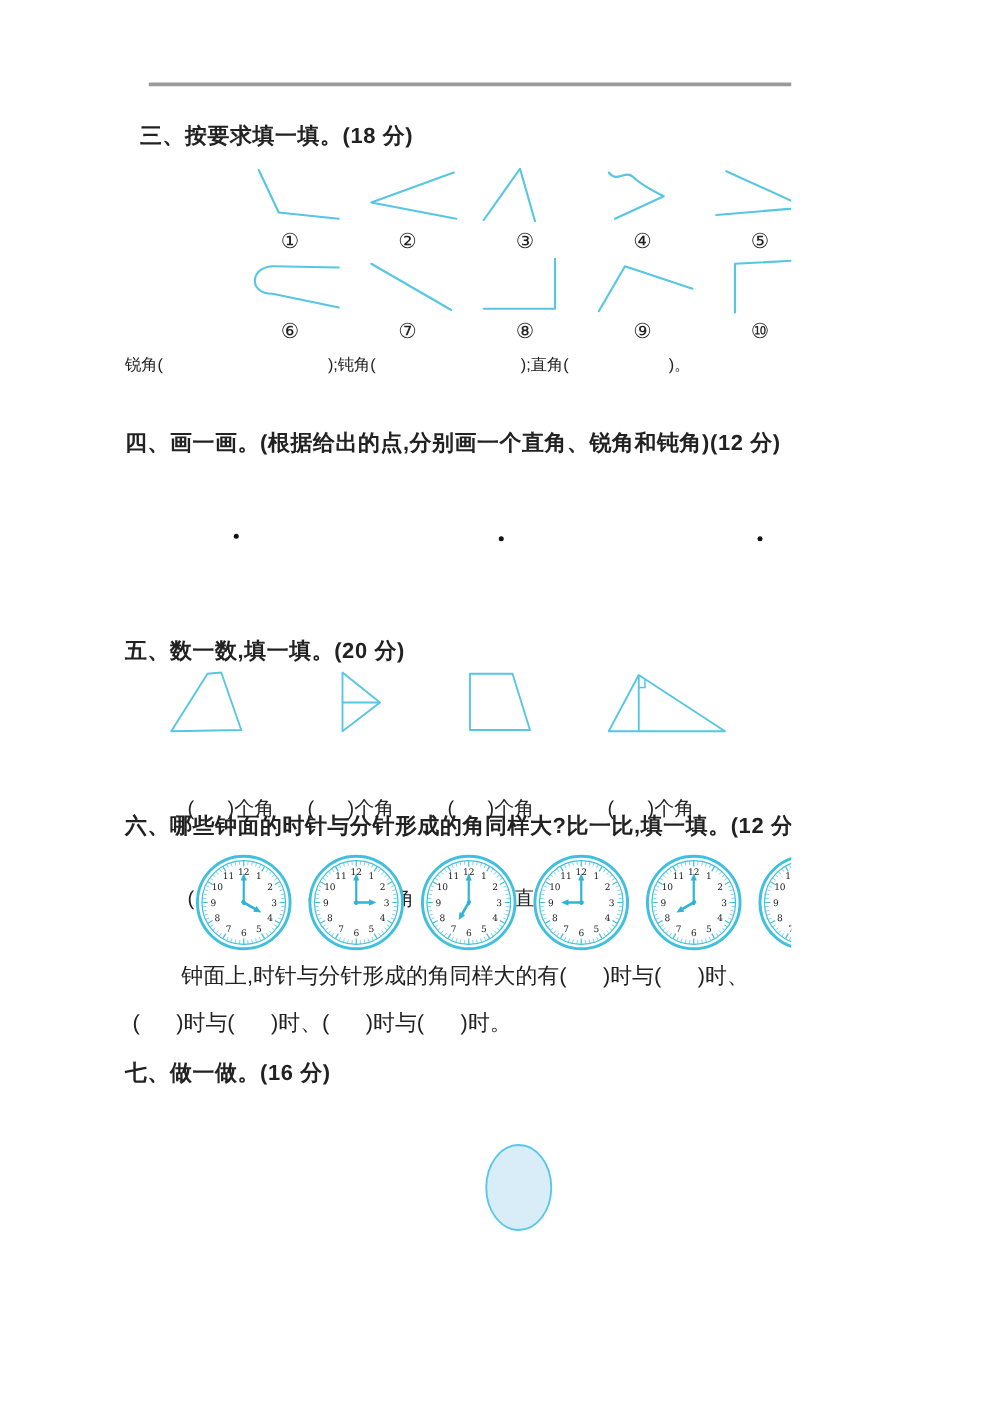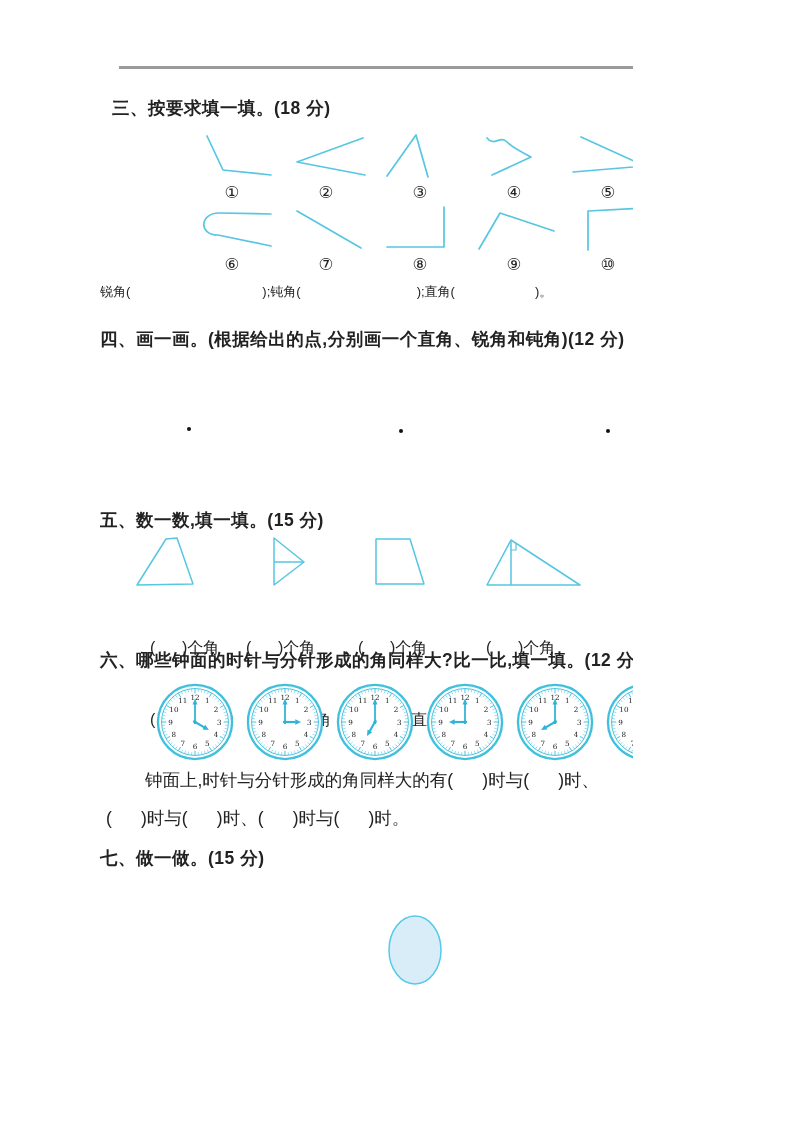--- a/index.html
+++ b/index.html
@@ -95,26 +95,26 @@
         <polyline points="85,6 27,9 27,48" fill="none" stroke="#56c6e2" stroke-width="1.7" stroke-linecap="round" stroke-linejoin="round"></polyline>
       </svg>
       <div class="fig-label">⑩</div>
     </div>
   </div>
 
   <div class="answer-line" style="left:100px;top:283px;">
     <span>锐角(</span><span class="sp sp-lg"></span><span>);钝角(</span><span class="sp sp-md"></span><span>);直角(</span><span class="sp sp-sm"></span><span>)。</span>
   </div>
 
-  <div class="heading" style="left:100px;top:327px;">四、画一画。(根据给出的点,分别画一个直角、锐角和钝角)(12 分)</div>
+  <div class="heading" style="left:100px;top:342px;">四、画一画。(根据给出的点,分别画一个直角、锐角和钝角)(12 分)</div>
   <div class="dot" style="left:187px;top:427px;"></div>
   <div class="dot" style="left:399px;top:429px;"></div>
   <div class="dot" style="left:606px;top:429px;"></div>
 
-  <div class="heading" style="left:100px;top:508px;">五、数一数,填一填。(15 分)</div>
+  <div class="heading" style="left:100px;top:508px;">五、数一数,填一填。(20 分)</div>
 
   <svg class="shape" style="left:136px;top:537px;" width="60" height="50">
     <polygon points="1,48 30,2 41,1 57,47" fill="none" stroke="#56c6e2" stroke-width="1.5" stroke-linejoin="round"></polygon>
   </svg>
   <svg class="shape" style="left:272px;top:537px;" width="36" height="50">
     <polygon points="2,1 2,48 32,25" fill="none" stroke="#56c6e2" stroke-width="1.5" stroke-linejoin="round"></polygon>
     <line x1="2" y1="25" x2="32" y2="25" stroke="#56c6e2" stroke-width="1.5"></line>
   </svg>
   <svg class="shape" style="left:374px;top:537px;" width="52" height="50">
     <polygon points="2,2 36,2 50,47 2,47" fill="none" stroke="#56c6e2" stroke-width="1.5" stroke-linejoin="round"></polygon>
@@ -653,19 +653,19 @@
             <line x1="0" y1="2" x2="0" y2="-18.5" stroke="#2fb3d6" stroke-width="1.8"></line>
             <polygon points="0,-24 -2.5,-18 2.5,-18" fill="#2fb3d6"></polygon>
           </g>
           <circle r="1.7" fill="#2fb3d6"></circle>
         </svg></div>
   </div>
 
   <div class="bodytext" style="left:145px;top:768px;">钟面上,时针与分针形成的角同样大的有(      )时与(      )时、</div>
   <div class="bodytext" style="left:106px;top:806px;">(      )时与(      )时、(      )时与(      )时。</div>
 
-  <div class="heading" style="left:100px;top:846px;">七、做一做。(15 分)</div>
+  <div class="heading" style="left:100px;top:846px;">七、做一做。(16 分)</div>
 
   <svg class="ellipse-box" style="left:387px;top:914px;" width="56" height="72">
     <ellipse cx="28" cy="36" rx="26" ry="34" fill="#d9edf9" stroke="#57c8e9" stroke-width="1.5"></ellipse>
   </svg>
 
 </div>
 
 </body></html>

